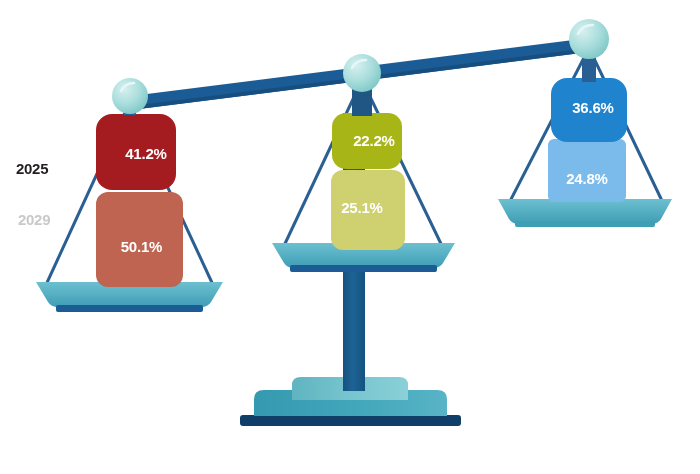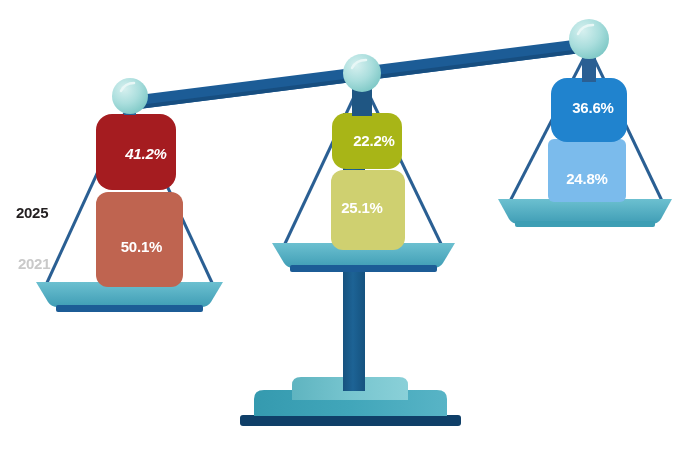--- a/index.html
+++ b/index.html
@@ -10,21 +10,20 @@
     overflow:hidden;
     position:relative;
   }
   #stage{position:absolute;inset:0;width:700px;height:474px;}
   .year-label{
     position:absolute;
     font-weight:bold;
     font-size:15px;
     letter-spacing:-0.3px;
     white-space:nowrap;
-    margin-top:44px;
   }
   #label-2025{left:16px;top:160px;color:#231f20;}
   #label-2024{left:18px;top:211px;color:#c9c9c9;}
   .pct{
     position:absolute;
     color:#ffffff;
     font-weight:bold;
     font-size:15px;
     letter-spacing:-0.2px;
     white-space:nowrap;
@@ -121,23 +120,23 @@
       <rect x="515" y="221" width="140" height="6" rx="2" fill="#3d9eb4"></rect>
       <rect x="548" y="139" width="78" height="63" rx="6" fill="#7bbbec"></rect>
       <rect x="551" y="78" width="76" height="64" rx="16" fill="#2083ce"></rect>
       <rect x="582" y="40" width="14" height="42" fill="#2a5f93"></rect>
       <circle cx="589" cy="39" r="20" fill="url(#knobGrad)"></circle>
       <path d="M578 34 q4 -9 15 -9" stroke="#e8f7f6" stroke-width="2.5" fill="none" stroke-linecap="round"></path>
     </g>
   </svg>
 
   <div class="year-label" id="label-2025">2025</div>
-  <div class="year-label" id="label-2024">2021</div>
+  <div class="year-label" id="label-2024">2029</div>
 
-  <div class="pct" style="left:96px;top:145px;width:100px;font-style:italic;">41.2%</div>
+  <div class="pct" style="left:96px;top:145px;width:100px;">41.2%</div>
   <div class="pct" style="left:96px;top:238px;width:91px;">50.1%</div>
 
   <div class="pct" style="left:332px;top:132px;width:84px;">22.2%</div>
   <div class="pct" style="left:331px;top:199px;width:62px;">25.1%</div>
 
   <div class="pct" style="left:551px;top:99px;width:84px;">36.6%</div>
   <div class="pct" style="left:548px;top:170px;width:78px;text-align:center;">24.8%</div>
 
 </div>
 

